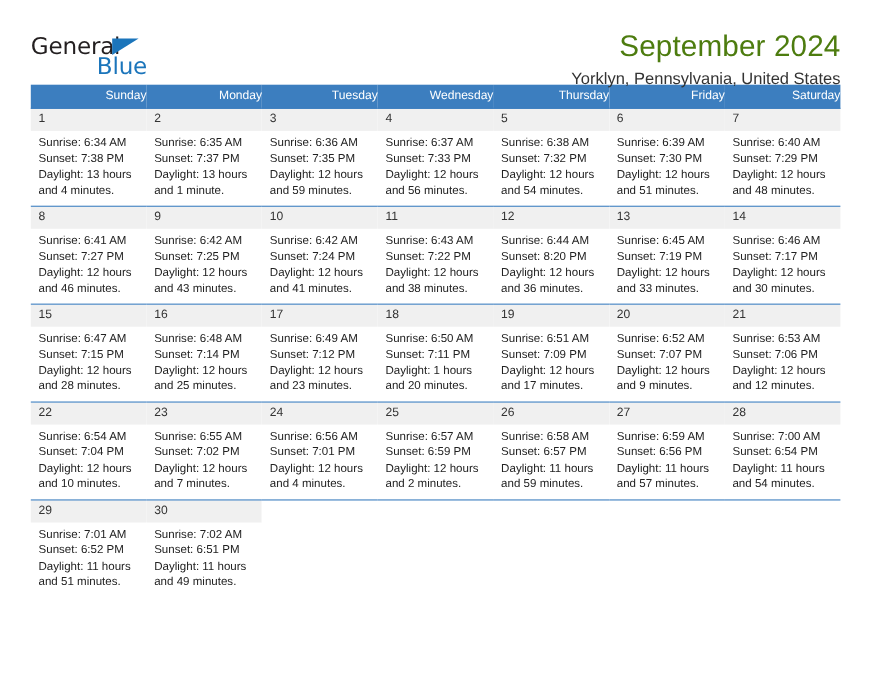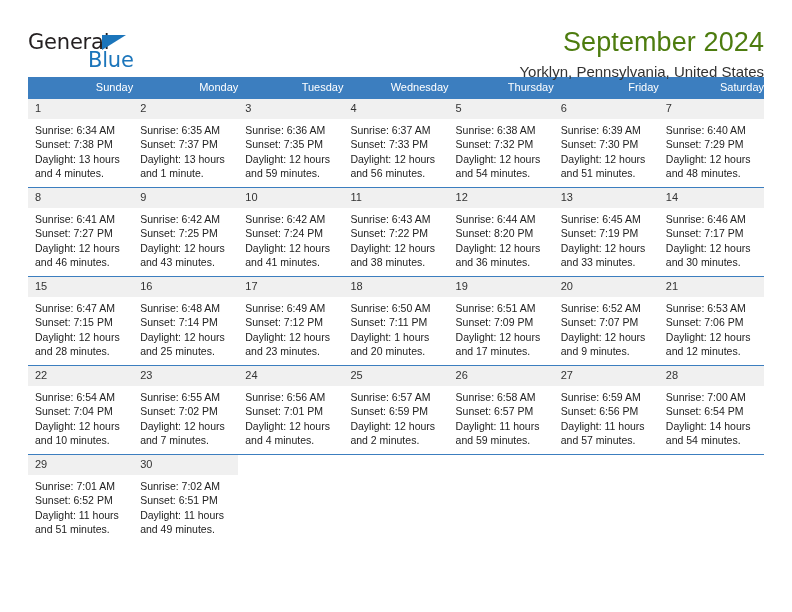--- a/index.html
+++ b/index.html
@@ -400,21 +400,21 @@
               <div>Sunrise: 6:59 AM</div>
               <div>Sunset: 6:56 PM</div>
               <div class="wrap">Daylight: 11 hours and 57 minutes.</div>
             </div>
           </td>
           <td>
             <div class="daynum">28</div>
             <div class="info">
               <div>Sunrise: 7:00 AM</div>
               <div>Sunset: 6:54 PM</div>
-              <div class="wrap">Daylight: 14 hours and 54 minutes.</div>
+              <div class="wrap">Daylight: 11 hours and 54 minutes.</div>
             </div>
           </td>
         </tr>
         <tr>
           <td>
             <div class="daynum">29</div>
             <div class="info">
               <div>Sunrise: 7:01 AM</div>
               <div>Sunset: 6:52 PM</div>
               <div class="wrap">Daylight: 11 hours and 51 minutes.</div>

